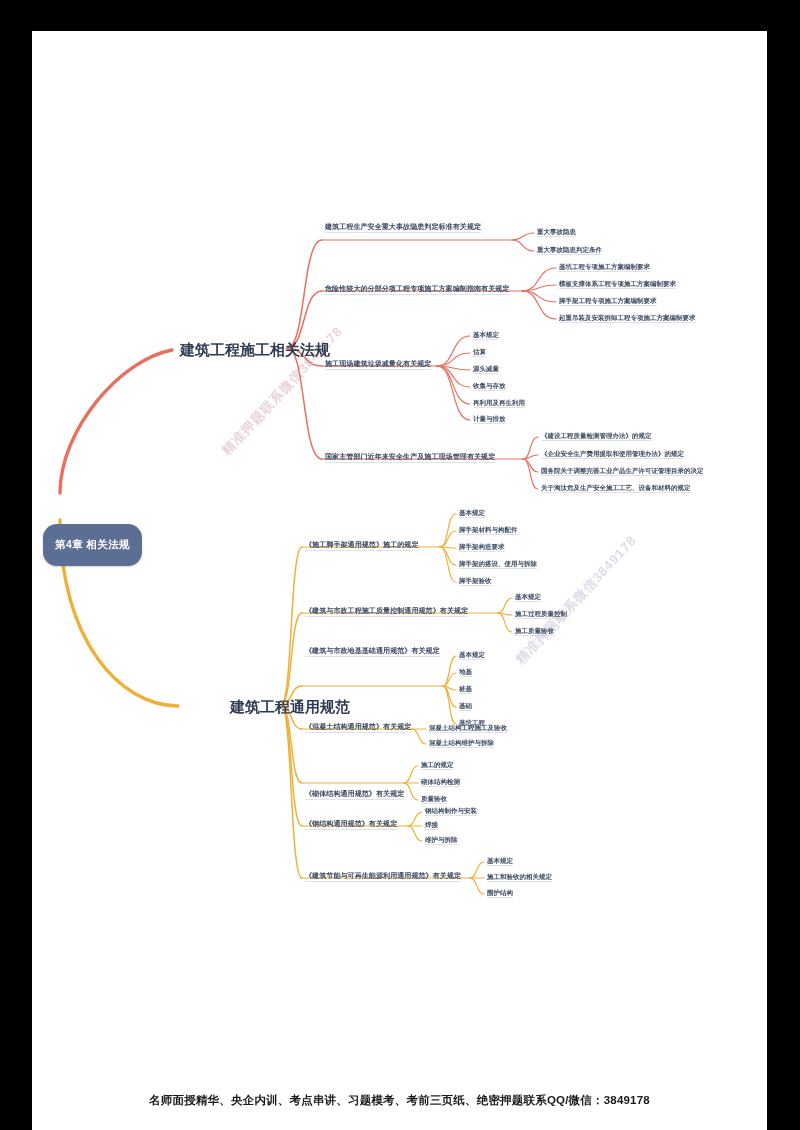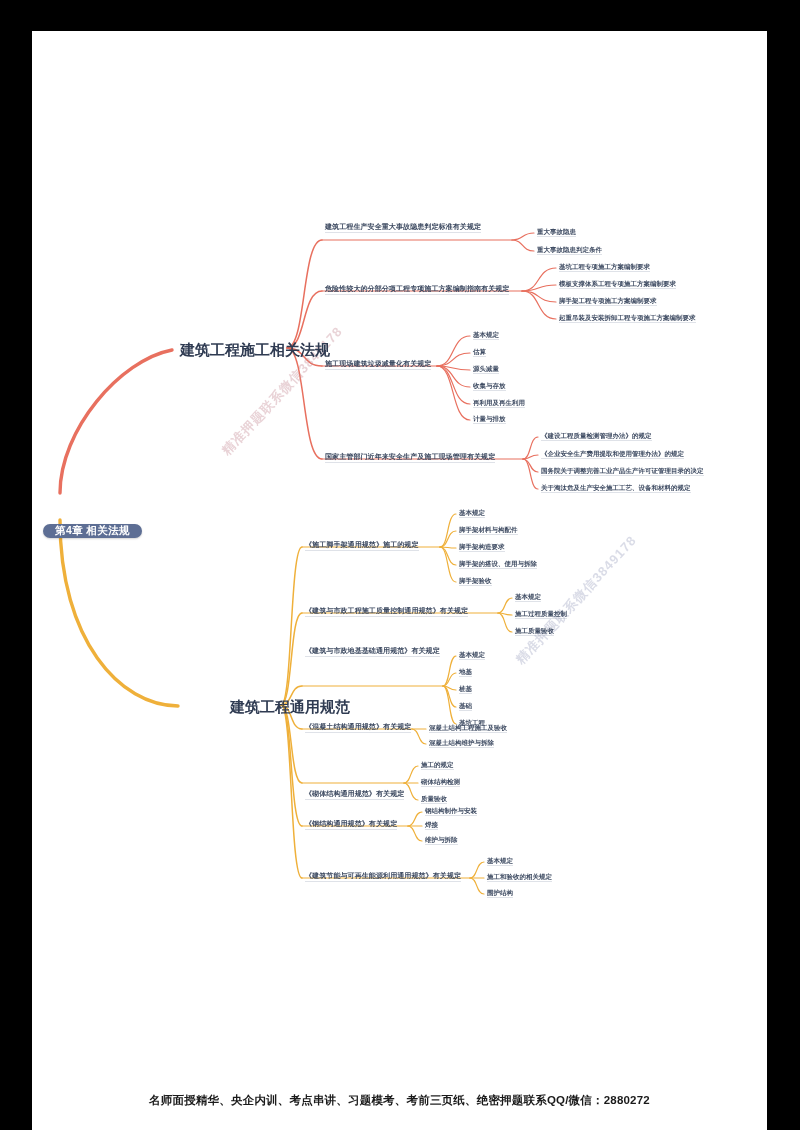--- a/index.html
+++ b/index.html
@@ -165,21 +165,21 @@
           <path d="M 249 674 C 260.55 674, 257.82 847, 270 847" fill="none" stroke="#efb03a" stroke-width="1.5" stroke-linecap="round"></path>
           <path d="M 270 847 L 438 847" fill="none" stroke="#efb03a" stroke-width="1.2" stroke-linecap="round"></path>
           <path d="M 438 847 C 445.7 847, 443.88 831, 452 831" fill="none" stroke="#efb03a" stroke-width="1.2" stroke-linecap="round"></path>
           <path d="M 438 847 C 445.7 847, 443.88 847, 452 847" fill="none" stroke="#efb03a" stroke-width="1.2" stroke-linecap="round"></path>
           <path d="M 438 847 C 445.7 847, 443.88 863, 452 863" fill="none" stroke="#efb03a" stroke-width="1.2" stroke-linecap="round"></path>
         </svg>
 
       <div class="watermark" style="left:186px; top:416px; transform: rotate(-47deg);">精准押题联系微信3849178</div>
       <div class="watermark blue" style="left:480px; top:625px; transform: rotate(-47deg);">精准押题联系微信3849178</div>
 
-      <div class="root-node" style="left:11px; top:493px; width:99px; height:14px;">
+      <div class="root-node" style="left:11px; top:493px; width:99px; height:42px;">
         <span>第4章 相关法规</span>
       </div>
 
     <div class="node l1" style="left: 148px; top: 311px;">建筑工程施工相关法规</div>
         <div class="node l2 ul" style="left: 293px; top: 193px;">建筑工程生产安全重大事故隐患判定标准有关规定</div>
         <div class="node l3 ul" style="left: 505px; top: 197.8px;">重大事故隐患</div>
         <div class="node l3 ul" style="left: 505px; top: 215.8px;">重大事故隐患判定条件</div>
         <div class="node l2 ul" style="left: 293px; top: 255.4px;">危险性较大的分部分项工程专项施工方案编制指南有关规定</div>
         <div class="node l3 ul" style="left: 527px; top: 232.8px;">基坑工程专项施工方案编制要求</div>
         <div class="node l3 ul" style="left: 527px; top: 249.8px;">模板支撑体系工程专项施工方案编制要求</div>
@@ -224,15 +224,15 @@
         <div class="node l2 ul" style="left: 273px; top: 790.4px;">《钢结构通用规范》有关规定</div>
         <div class="node l3 ul" style="left: 393px; top: 776.8px;">钢结构制作与安装</div>
         <div class="node l3 ul" style="left: 393px; top: 790.8px;">焊接</div>
         <div class="node l3 ul" style="left: 393px; top: 805.8px;">维护与拆除</div>
         <div class="node l2 ul" style="left: 273px; top: 842.4px;">《建筑节能与可再生能源利用通用规范》有关规定</div>
         <div class="node l3 ul" style="left: 455px; top: 826.8px;">基本规定</div>
         <div class="node l3 ul" style="left: 455px; top: 842.8px;">施工和验收的相关规定</div>
         <div class="node l3 ul" style="left: 455px; top: 858.8px;">围护结构</div>
       </div>
 
-    <div class="footer">名师面授精华、央企内训、考点串讲、习题模考、考前三页纸、绝密押题联系QQ/微信：2880272</div>
+    <div class="footer">名师面授精华、央企内训、考点串讲、习题模考、考前三页纸、绝密押题联系QQ/微信：3849178</div>
   </div>
 </div>
 
 </body></html>

